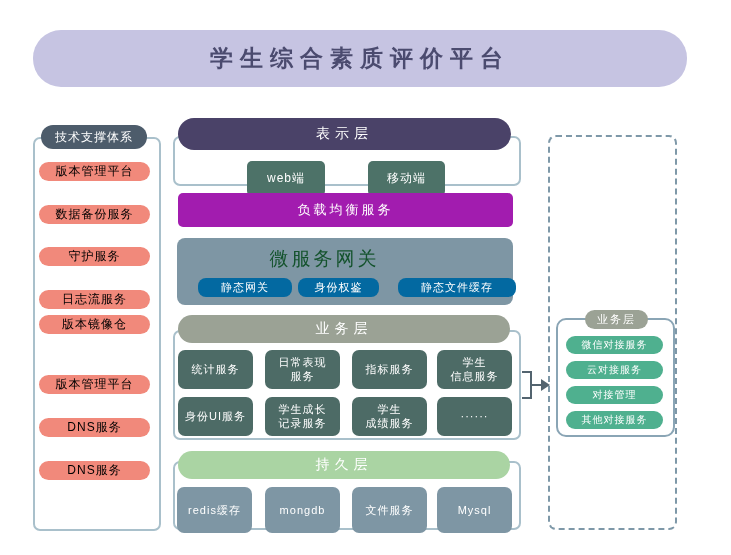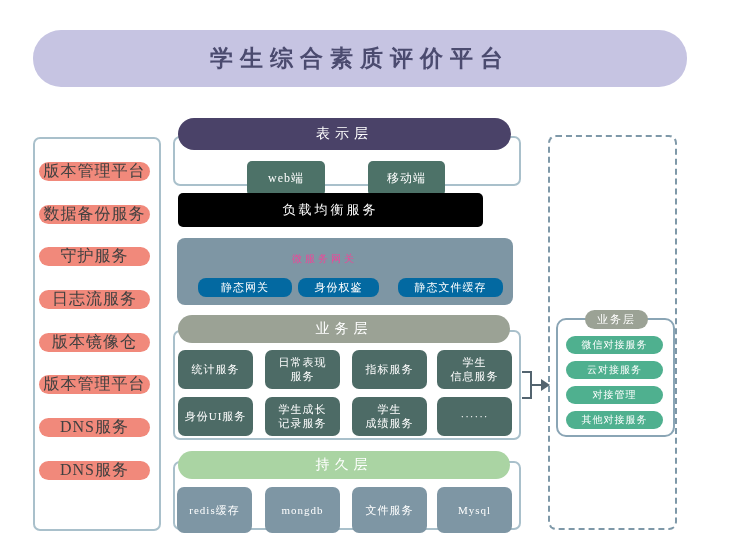--- a/index.html
+++ b/index.html
@@ -1,41 +1,41 @@
 <!DOCTYPE html>
 <html><head>
 <meta charset="utf-8">
 <style>
   html,body{margin:0;padding:0;background:#fff;}
   .canvas{position:relative;width:731px;height:555px;background:#ffffff;
-          font-family:Liberation Serif, serif;overflow:hidden;}
+          font-family:Liberation Sans, sans-serif;overflow:hidden;}
   .abs{position:absolute;box-sizing:border-box;}
   .flexc{display:flex;align-items:center;justify-content:center;text-align:center;}
 
   
   .title-banner{left:33px;top:30px;width:654px;height:57px;border-radius:28px;
     background:#c6c4e2;color:#4b4b6f;font-size:23px;font-weight:bold;letter-spacing:7px;}
 
   
   .tech-panel{left:33px;top:137px;width:128px;height:394px;border:2px solid #a9c0cb;border-radius:7px;background:#fff;}
   .tech-header{left:41px;top:125px;width:106px;height:24px;border-radius:12px;
     background:#4d5c6b;color:#fff;font-size:12px;letter-spacing:1px;}
   .tech-item{left:39px;width:111px;height:19px;border-radius:10px;
-    background:#f1897b;color:#404040;font-size:16px;letter-spacing:1px;}
+    background:#f1897b;color:#000000;font-size:12px;letter-spacing:1px;}
 
   
   .panel{border:2px solid #a9c0cb;border-radius:7px;background:#fff;}
   .pres-box{left:173px;top:136px;width:348px;height:50px;}
   .pres-pill{left:178px;top:118px;width:333px;height:32px;border-radius:16px;
     background:#4a4268;color:#fff;font-size:14px;letter-spacing:5px;}
   .client-btn{top:161px;height:35px;border-radius:5px;background:#4d7268;color:#fff;font-size:12px;letter-spacing:1px;}
-  .lb-bar{left:178px;top:193px;width:305px;height:34px;border-radius:5px;
-    background:#000000;color:#fff;font-size:13px;letter-spacing:3px;}
+  .lb-bar{left:178px;top:193px;width:335px;height:34px;border-radius:5px;
+    background:#a21caf;color:#fff;font-size:13px;letter-spacing:3px;}
   .gw-box{left:177px;top:238px;width:336px;height:67px;border-radius:8px;background:#7e96a4;}
-  .gw-title{left:177px;top:250px;width:295px;height:18px;color:#ec4899;font-size:10px;letter-spacing:3px;}
+  .gw-title{left:177px;top:250px;width:295px;height:18px;color:#14532d;font-size:19px;letter-spacing:3px;}
   .gw-btn{top:278px;height:19px;border-radius:8px;background:#0369a1;color:#fff;font-size:11px;letter-spacing:1px;}
   .biz-box{left:173px;top:330px;width:348px;height:110px;}
   .biz-pill{left:178px;top:315px;width:332px;height:28px;border-radius:14px;
     background:#9ba295;color:#fff;font-size:14px;letter-spacing:5px;}
   .svc{width:75px;height:39px;border-radius:7px;background:#4d6b66;color:#fff;
     font-size:11px;line-height:1.25;letter-spacing:1px;white-space:pre-line;}
   .per-box{left:173px;top:461px;width:348px;height:69px;}
   .per-pill{left:178px;top:451px;width:332px;height:28px;border-radius:14px;
     background:#aad4a3;color:#fff;font-size:14px;letter-spacing:5px;}
   .db{top:487px;width:75px;height:46px;border-radius:7px;background:#7e96a4;color:#fff;font-size:11px;letter-spacing:1px;}
@@ -50,41 +50,42 @@
   .arrow-svg{left:521px;top:365px;width:32px;height:38px;}
 </style>
 </head>
 <body>
 
 <div class="canvas">
 
   <div class="abs flexc title-banner">学生综合素质评价平台</div>
 
   <div class="abs tech-panel"></div>
+  <div class="abs flexc tech-header">技术支撑体系</div>
   <div class="abs flexc tech-item" style="top:162px">版本管理平台</div>
   <div class="abs flexc tech-item" style="top:205px">数据备份服务</div>
   <div class="abs flexc tech-item" style="top:247px">守护服务</div>
   <div class="abs flexc tech-item" style="top:290px">日志流服务</div>
-  <div class="abs flexc tech-item" style="top:333px">版本镜像仓</div>
+  <div class="abs flexc tech-item" style="top:315px">版本镜像仓</div>
   <div class="abs flexc tech-item" style="top:375px">版本管理平台</div>
   <div class="abs flexc tech-item" style="top:418px">DNS服务</div>
   <div class="abs flexc tech-item" style="top:461px">DNS服务</div>
 
   <div class="abs panel pres-box"></div>
   <div class="abs flexc pres-pill">表示层</div>
   <div class="abs flexc client-btn" style="left:247px;width:78px">web端</div>
   <div class="abs flexc client-btn" style="left:368px;width:77px">移动端</div>
 
   <div class="abs flexc lb-bar">负载均衡服务</div>
 
   <div class="abs gw-box"></div>
   <div class="abs flexc gw-title">微服务网关</div>
   <div class="abs flexc gw-btn" style="left:198px;width:94px">静态网关</div>
   <div class="abs flexc gw-btn" style="left:298px;width:81px">身份权鉴</div>
-  <div class="abs flexc gw-btn" style="left:398px;width:105px">静态文件缓存</div>
+  <div class="abs flexc gw-btn" style="left:398px;width:118px">静态文件缓存</div>
 
   <div class="abs panel biz-box"></div>
   <div class="abs flexc biz-pill">业务层</div>
   <div class="abs flexc svc" style="left:178px;top:350px">统计服务</div>
   <div class="abs flexc svc" style="left:265px;top:350px">日常表现
 服务</div>
   <div class="abs flexc svc" style="left:352px;top:350px">指标服务</div>
   <div class="abs flexc svc" style="left:437px;top:350px">学生
 信息服务</div>
   <div class="abs flexc svc" style="left:178px;top:397px">身份UI服务</div>

